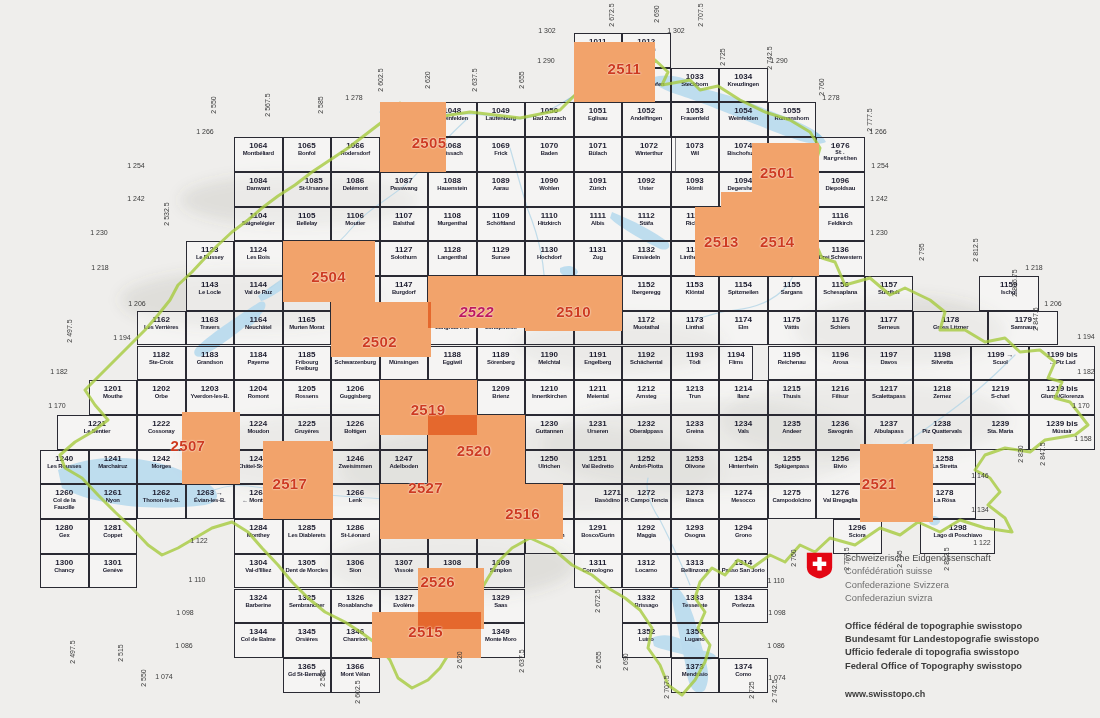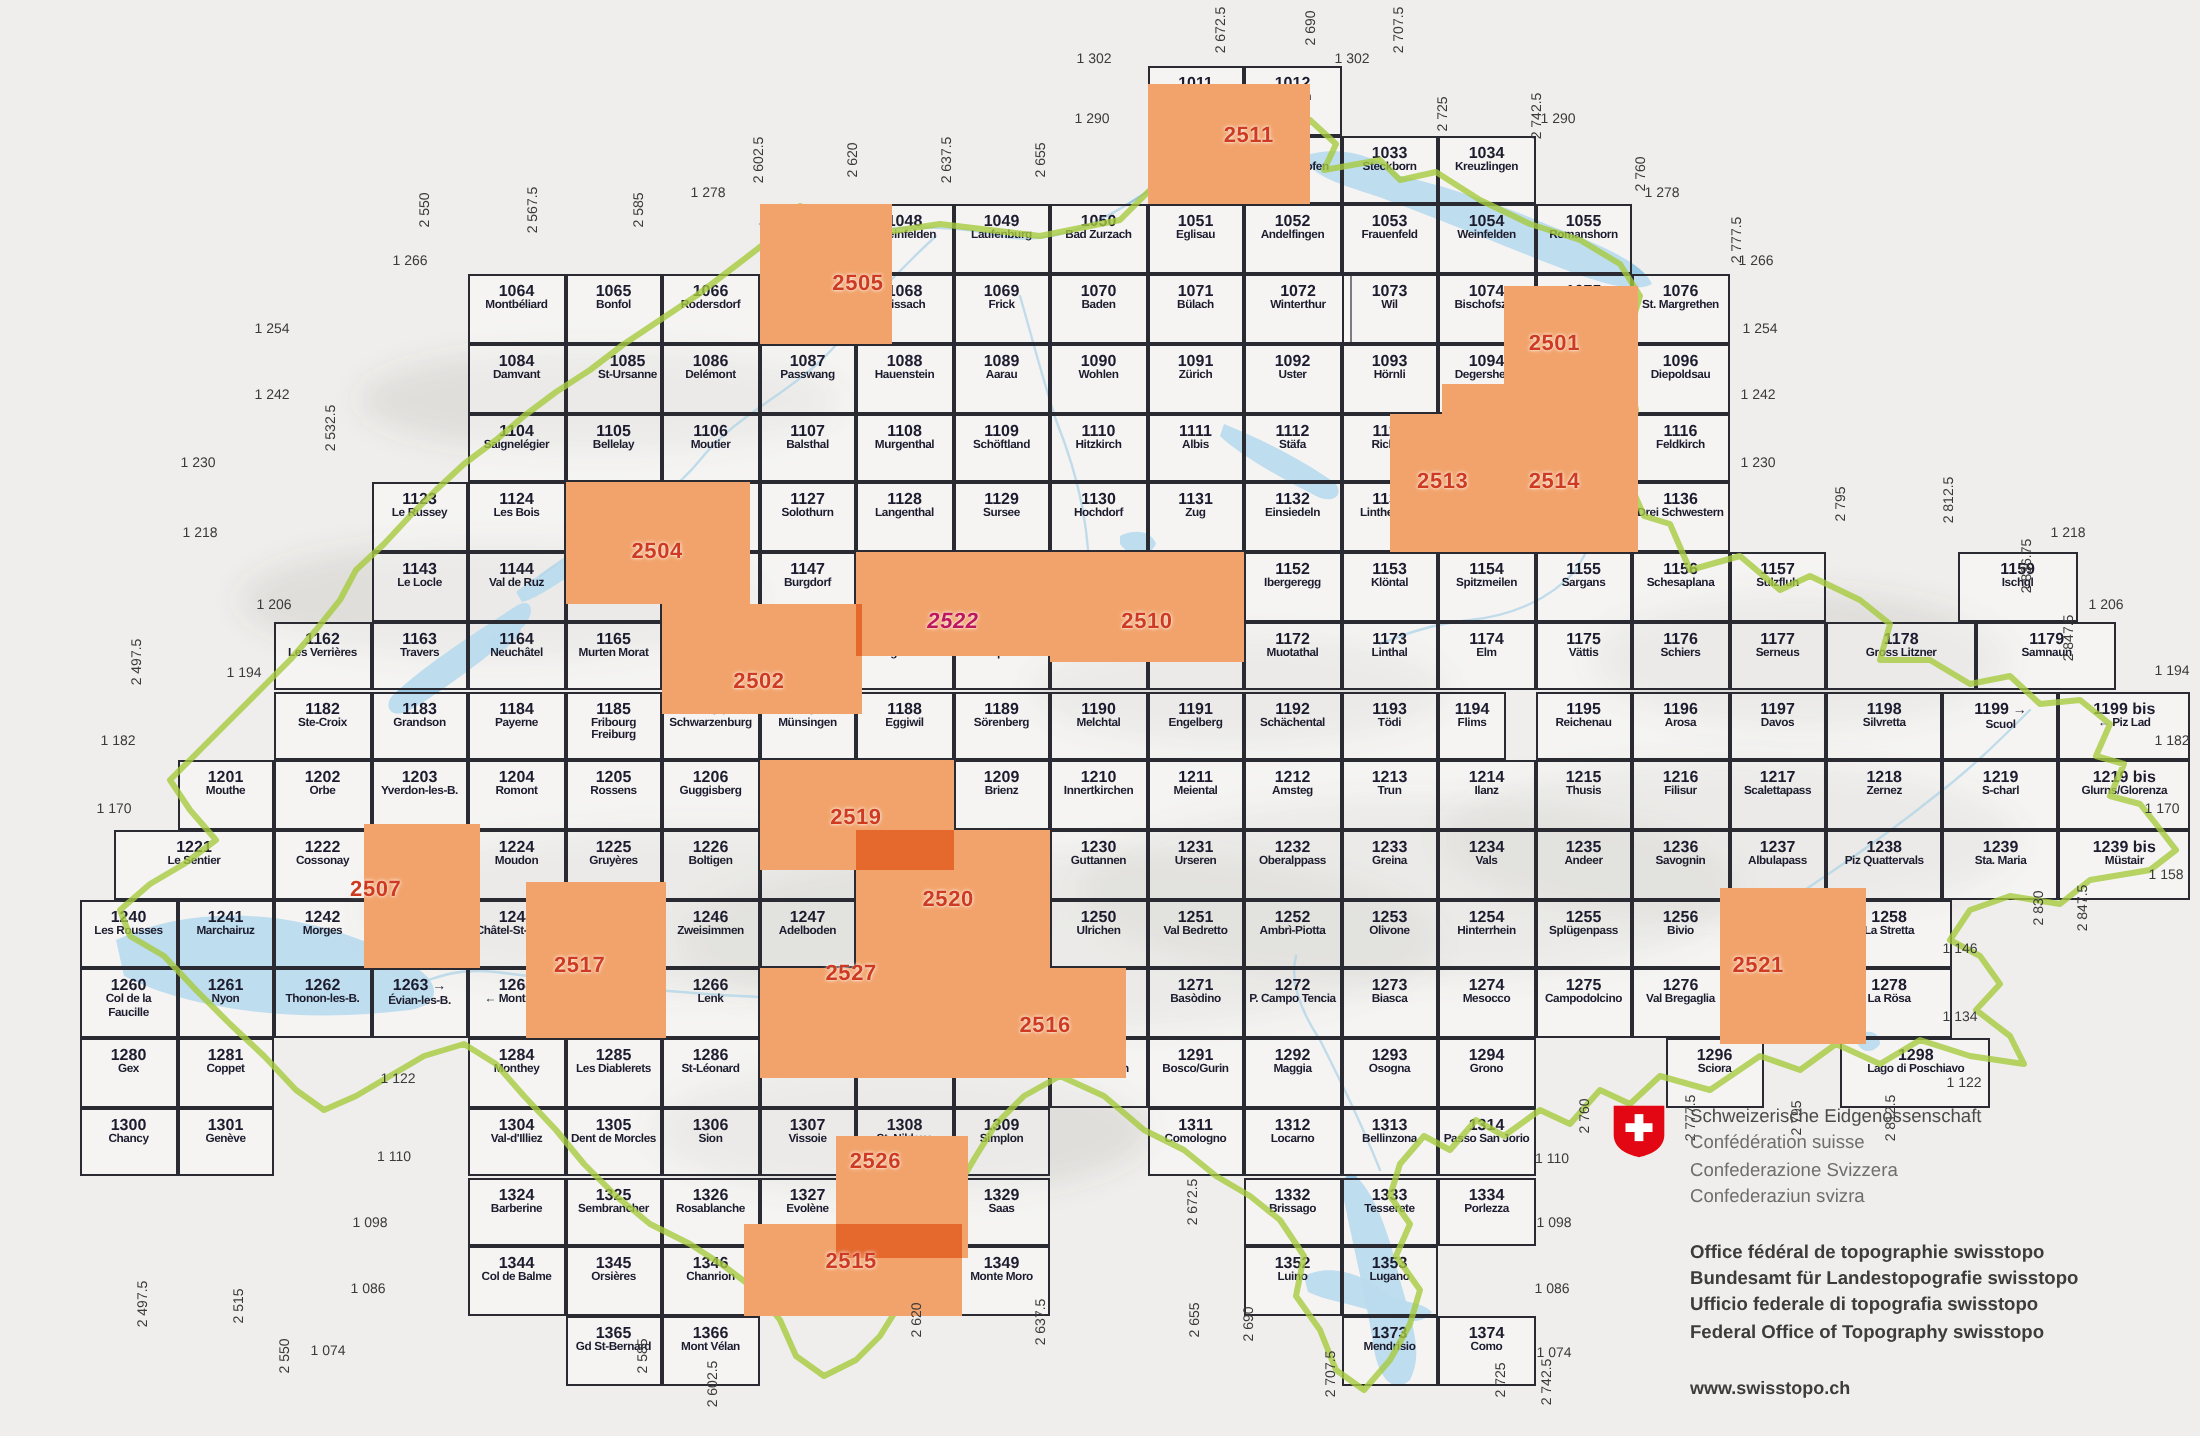--- a/index.html
+++ b/index.html
@@ -11,21 +11,21 @@
   .cell{position:absolute;box-sizing:border-box;border:1px solid #2a2a33;
         background:rgba(255,255,255,0.38);text-align:center;overflow:hidden;}
   .cell-num{font-size:8px;font-weight:bold;color:#1c1c2e;line-height:9px;margin-top:3px;
             letter-spacing:0px;white-space:nowrap;}
   .cell-name{font-size:5.9px;font-weight:bold;color:#1c1c2e;line-height:6.2px;
              letter-spacing:-0.2px;padding:0 1px;}
   .arr{font-weight:bold;font-size:7px;color:#1c1c2e;}
   #overlays{position:absolute;left:0;top:0;width:100%;height:100%;z-index:4;pointer-events:none;}
   .ov{position:absolute;mix-blend-mode:multiply;}
   #redlabels,#edgelabels{position:absolute;left:0;top:0;width:100%;height:100%;z-index:5;pointer-events:none;}
-  .redlab{position:absolute;font-size:11px;font-weight:bold;letter-spacing:.3px;
+  .redlab{position:absolute;font-size:15px;font-weight:bold;letter-spacing:.3px;
           transform:translate(-50%,-50%);text-shadow:0 0 2px rgba(255,255,255,.85),0 0 1px rgba(255,255,255,.9);}
   .edgelab{position:absolute;font-size:7px;color:#3a3a3a;white-space:nowrap;transform:translate(-50%,-50%);}
   .edgelab.rot{transform:translate(-50%,-50%) rotate(-90deg);}
   #legend{position:absolute;left:806px;top:552px;z-index:6;width:290px;}
   #legend .row{display:flex;align-items:flex-start;}
   #shield{width:27px;height:27px;flex:0 0 27px;margin-right:12px;}
   .confed div{font-size:9.3px;line-height:13.4px;color:#6e6e6e;}
   .confed div:first-child{color:#4a4a4a;}
   .office{margin-top:14px;margin-left:39px;}
   .office div{font-size:9.3px;line-height:13.4px;font-weight:bold;color:#3c3c3c;}
@@ -177,21 +177,21 @@
         <div class="cell-name">Wil</div>
       </div>
       <div class="cell" style="left: 719px; top: 137.2px; width: 48.5px; height: 34.7px;">
         <div class="cell-num">1074</div>
         <div class="cell-name">Bischofszell</div>
       </div>
       <div class="cell" style="left: 767.5px; top: 137.2px; width: 48.5px; height: 34.7px;">
         <div class="cell-num">1075</div>
         <div class="cell-name">Rorschach</div>
       </div>
-      <div class="cell" style="left: 816px; top: 137.2px; width: 48.5px; height: 34.7px;">
+      <div class="cell" style="left: 816px; top: 137.2px; width: 48.5px; height: 34.7px; font-family: Liberation Mono, monospace;">
         <div class="cell-num">1076</div>
         <div class="cell-name">St. Margrethen</div>
       </div>
       <div class="cell" style="left: 234px; top: 171.9px; width: 48.5px; height: 34.7px;">
         <div class="cell-num">1084</div>
         <div class="cell-name">Damvant</div>
       </div>
       <div class="cell" style="left: 282.5px; top: 171.9px; width: 48.5px; height: 34.7px; padding-left: 14px;">
         <div class="cell-num">1085</div>
         <div class="cell-name">St-Ursanne</div>
@@ -833,21 +833,21 @@
         <div class="cell-name">Lötschental</div>
       </div>
       <div class="cell" style="left: 476.5px; top: 484.4px; width: 48.5px; height: 34.7px;">
         <div class="cell-num">1269</div>
         <div class="cell-name">Aletschgletscher</div>
       </div>
       <div class="cell" style="left: 525px; top: 484.4px; width: 48.5px; height: 34.7px;">
         <div class="cell-num">1270</div>
         <div class="cell-name">Binntal</div>
       </div>
-      <div class="cell" style="left: 573.5px; top: 484.4px; width: 48.5px; height: 34.7px;">
+      <div class="cell" style="left: 573.5px; top: 484.4px; width: 48.5px; height: 34.7px; text-align: right;">
         <div class="cell-num">1271</div>
         <div class="cell-name">Basòdino</div>
       </div>
       <div class="cell" style="left: 622px; top: 484.4px; width: 48.5px; height: 34.7px;">
         <div class="cell-num">1272</div>
         <div class="cell-name">P. Campo Tencia</div>
       </div>
       <div class="cell" style="left: 670.5px; top: 484.4px; width: 48.5px; height: 34.7px;">
         <div class="cell-num">1273</div>
         <div class="cell-name">Biasca</div>

